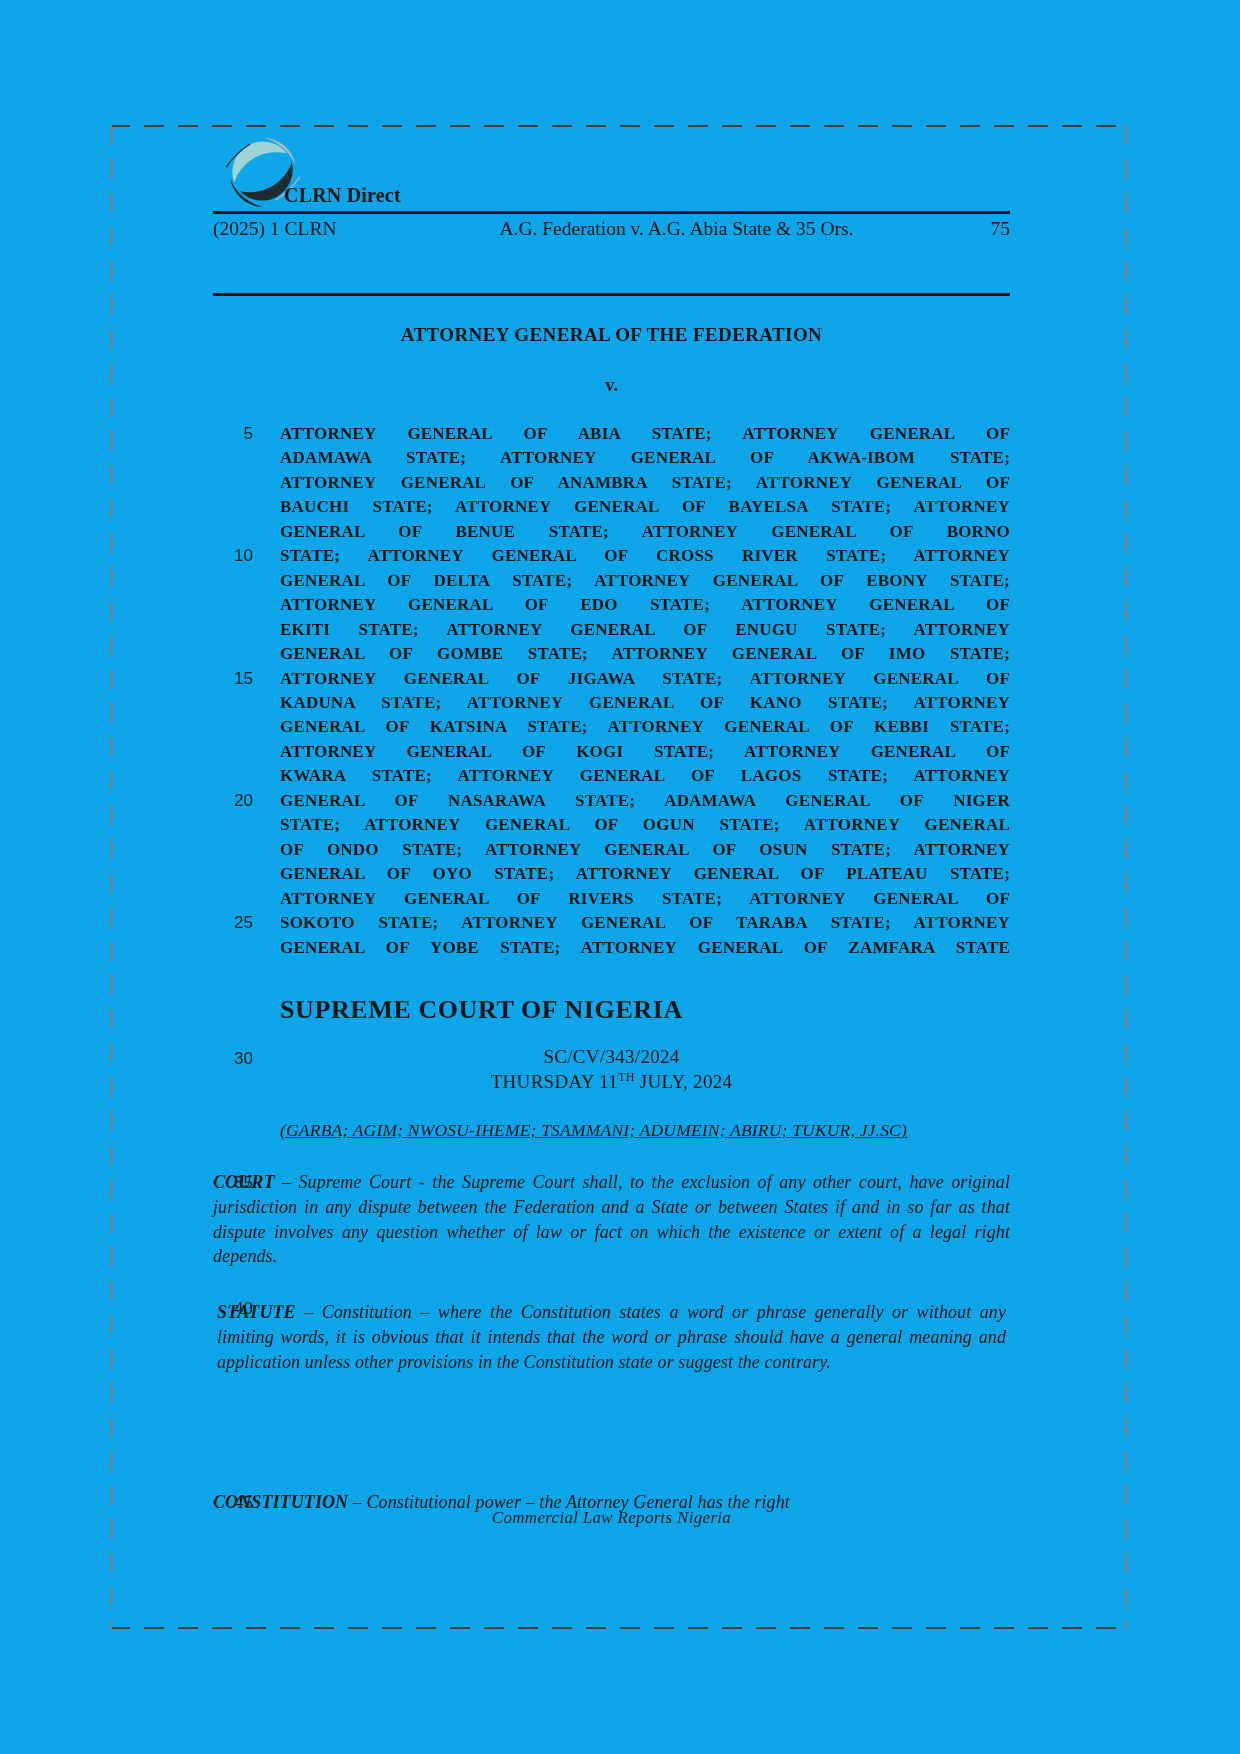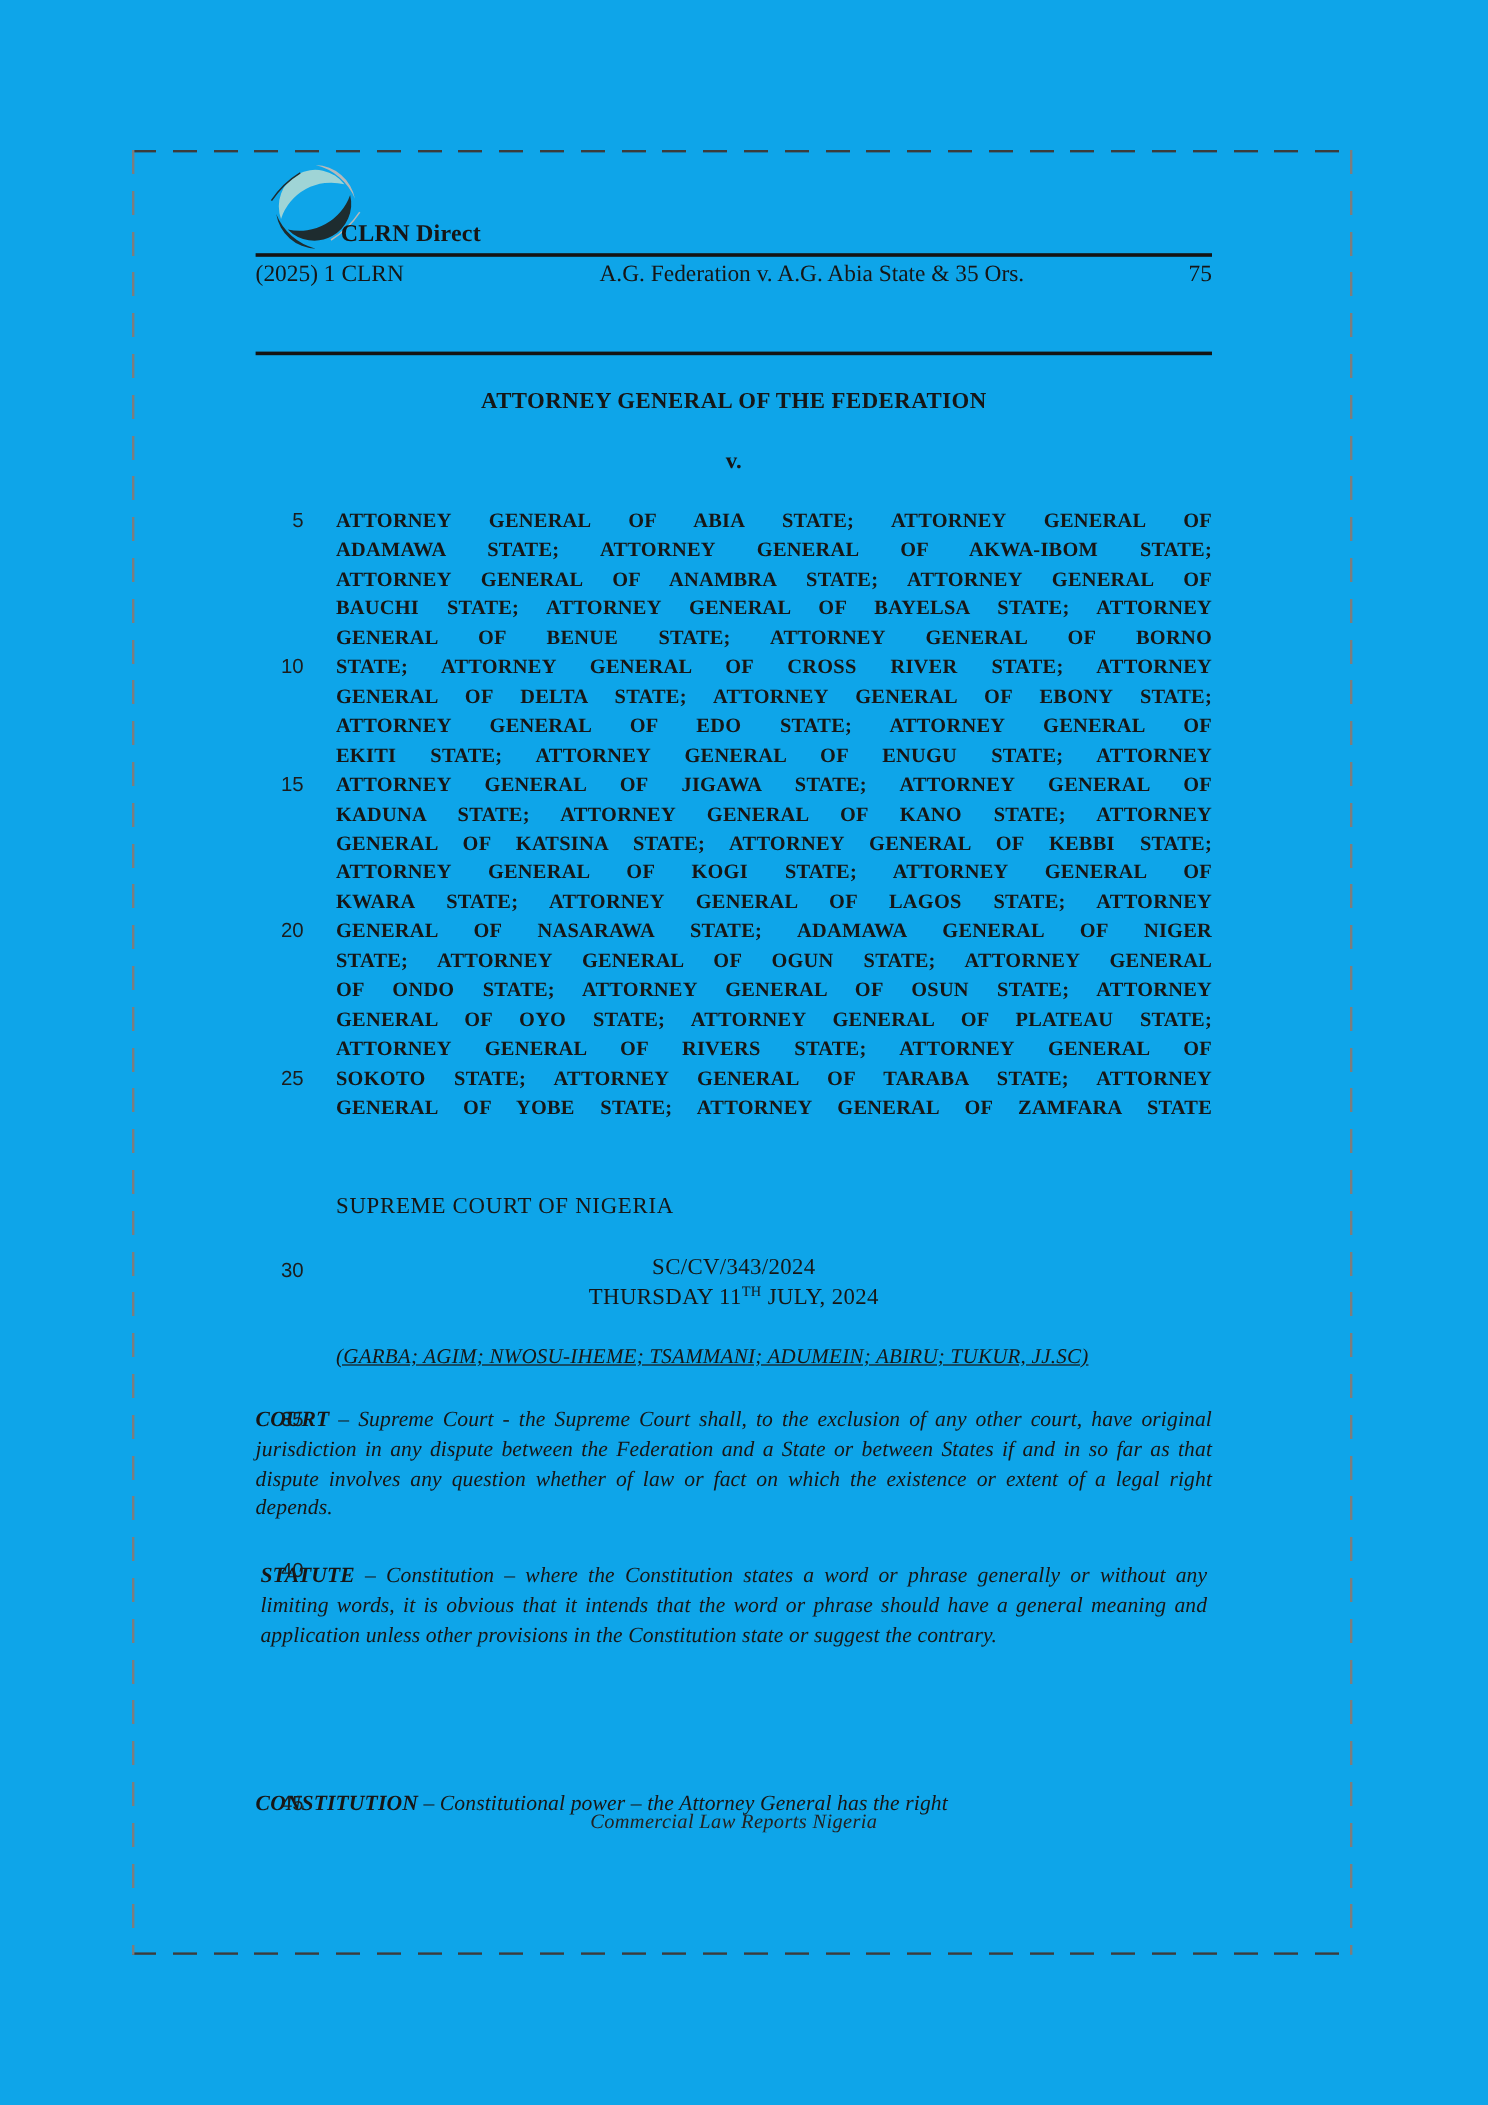--- a/index.html
+++ b/index.html
@@ -33,21 +33,21 @@
   .versus{position:absolute;left:213px;top:374px;width:797px;text-align:center;
     font-size:19px;font-weight:bold;}
 
   .parties{position:absolute;left:213px;top:422px;width:797px;}
   .party-line{position:relative;padding-left:67px;}
   .party-text{display:block;font-size:17px;font-weight:bold;line-height:24.45px;
     text-align:justify;text-align-last:justify;letter-spacing:.2px;}
   .margin-num{position:absolute;left:0;top:0;width:40px;text-align:right;
     font-family:"Liberation Sans", sans-serif;font-size:17px;line-height:24.45px;color:#1c1c1c;}
 
-  .court-name{position:absolute;left:280px;top:995px;font-size:19px;letter-spacing:.6px;}
+  .court-name{position:absolute;left:280px;top:995px;font-size:26px;letter-spacing:.6px;font-weight:bold;}
 
   .case-info{position:absolute;left:213px;top:1044px;width:797px;}
   .case-info .margin-num{top:3px;}
   .suit-no,.hearing-date{display:block;text-align:center;font-size:19px;line-height:25px;letter-spacing:.3px;font-family:Liberation Serif, serif;}
   .hearing-date sup{font-size:12px;vertical-align:super;line-height:0;}
 
   .judges{position:absolute;left:280px;top:1120px;width:730px;font-style:italic;font-size:17.5px;letter-spacing:.2px;text-decoration:underline;}
 
   .headnote{position:absolute;left:213px;width:797px;}
   .hn1{top:1170px;} .hn2{top:1296px;} .hn3{top:1442px;margin-top:48px;}
@@ -126,20 +126,24 @@
       </div>
       <div class="party-line">
         <span class="margin-num"></span>
         <span class="party-text">ATTORNEY GENERAL OF EDO STATE; ATTORNEY GENERAL OF</span>
       </div>
       <div class="party-line">
         <span class="margin-num"></span>
         <span class="party-text">EKITI STATE; ATTORNEY GENERAL OF ENUGU STATE; ATTORNEY</span>
       </div>
       <div class="party-line">
+        <span class="margin-num"></span>
+        <span class="party-text">GENERAL OF GOMBE STATE; ATTORNEY GENERAL OF IMO STATE;</span>
+      </div>
+      <div class="party-line">
         <span class="margin-num">15</span>
         <span class="party-text">ATTORNEY GENERAL OF JIGAWA STATE; ATTORNEY GENERAL OF</span>
       </div>
       <div class="party-line">
         <span class="margin-num"></span>
         <span class="party-text">KADUNA STATE; ATTORNEY GENERAL OF KANO STATE; ATTORNEY</span>
       </div>
       <div class="party-line">
         <span class="margin-num"></span>
         <span class="party-text">GENERAL OF KATSINA STATE; ATTORNEY GENERAL OF KEBBI STATE;</span>

